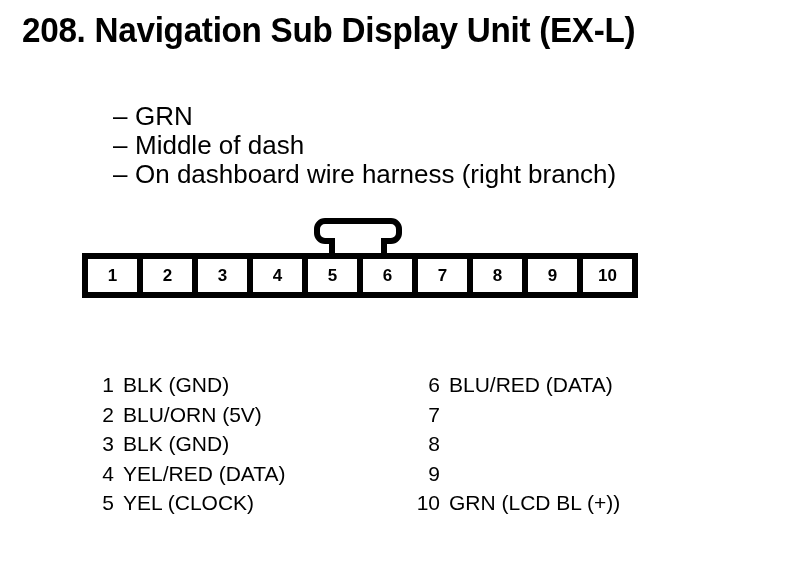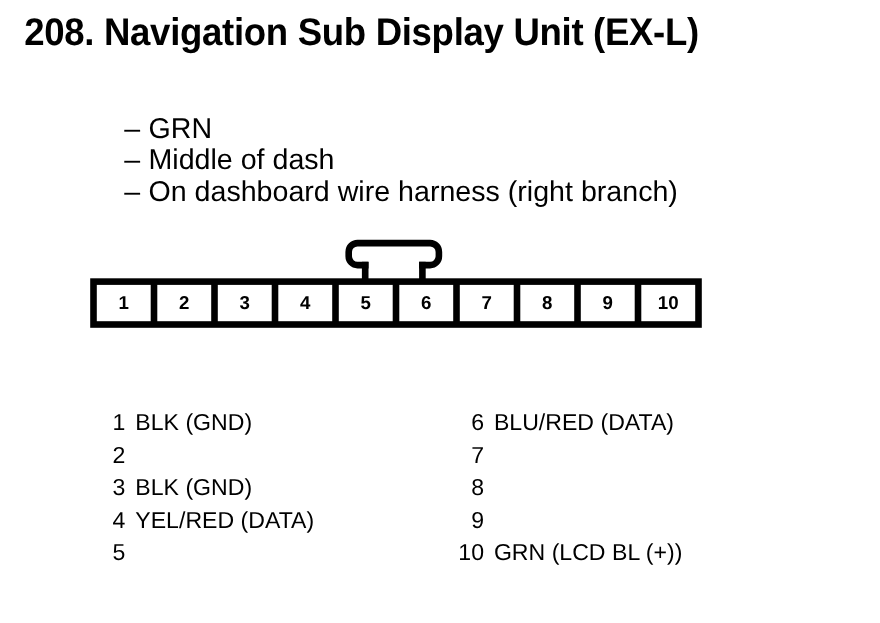--- a/index.html
+++ b/index.html
@@ -182,31 +182,33 @@
 
 <div id="legend">
 
   <div class="legend-col" id="legend-col-left">
     <div class="legend-row">
       <span class="legend-num">1</span>
       <span class="legend-desc">BLK (GND)</span>
     </div>
     <div class="legend-row">
       <span class="legend-num">2</span>
+      <span class="legend-desc">BLU/ORN (5V)</span>
     </div>
     <div class="legend-row">
       <span class="legend-num">3</span>
       <span class="legend-desc">BLK (GND)</span>
     </div>
     <div class="legend-row">
       <span class="legend-num">4</span>
       <span class="legend-desc">YEL/RED (DATA)</span>
     </div>
     <div class="legend-row">
       <span class="legend-num">5</span>
+      <span class="legend-desc">YEL (CLOCK)</span>
     </div>
   </div>
 
   <div class="legend-col" id="legend-col-right">
     <div class="legend-row">
       <span class="legend-num">6</span>
       <span class="legend-desc">BLU/RED (DATA)</span>
     </div>
     <div class="legend-row">
       <span class="legend-num">7</span>

